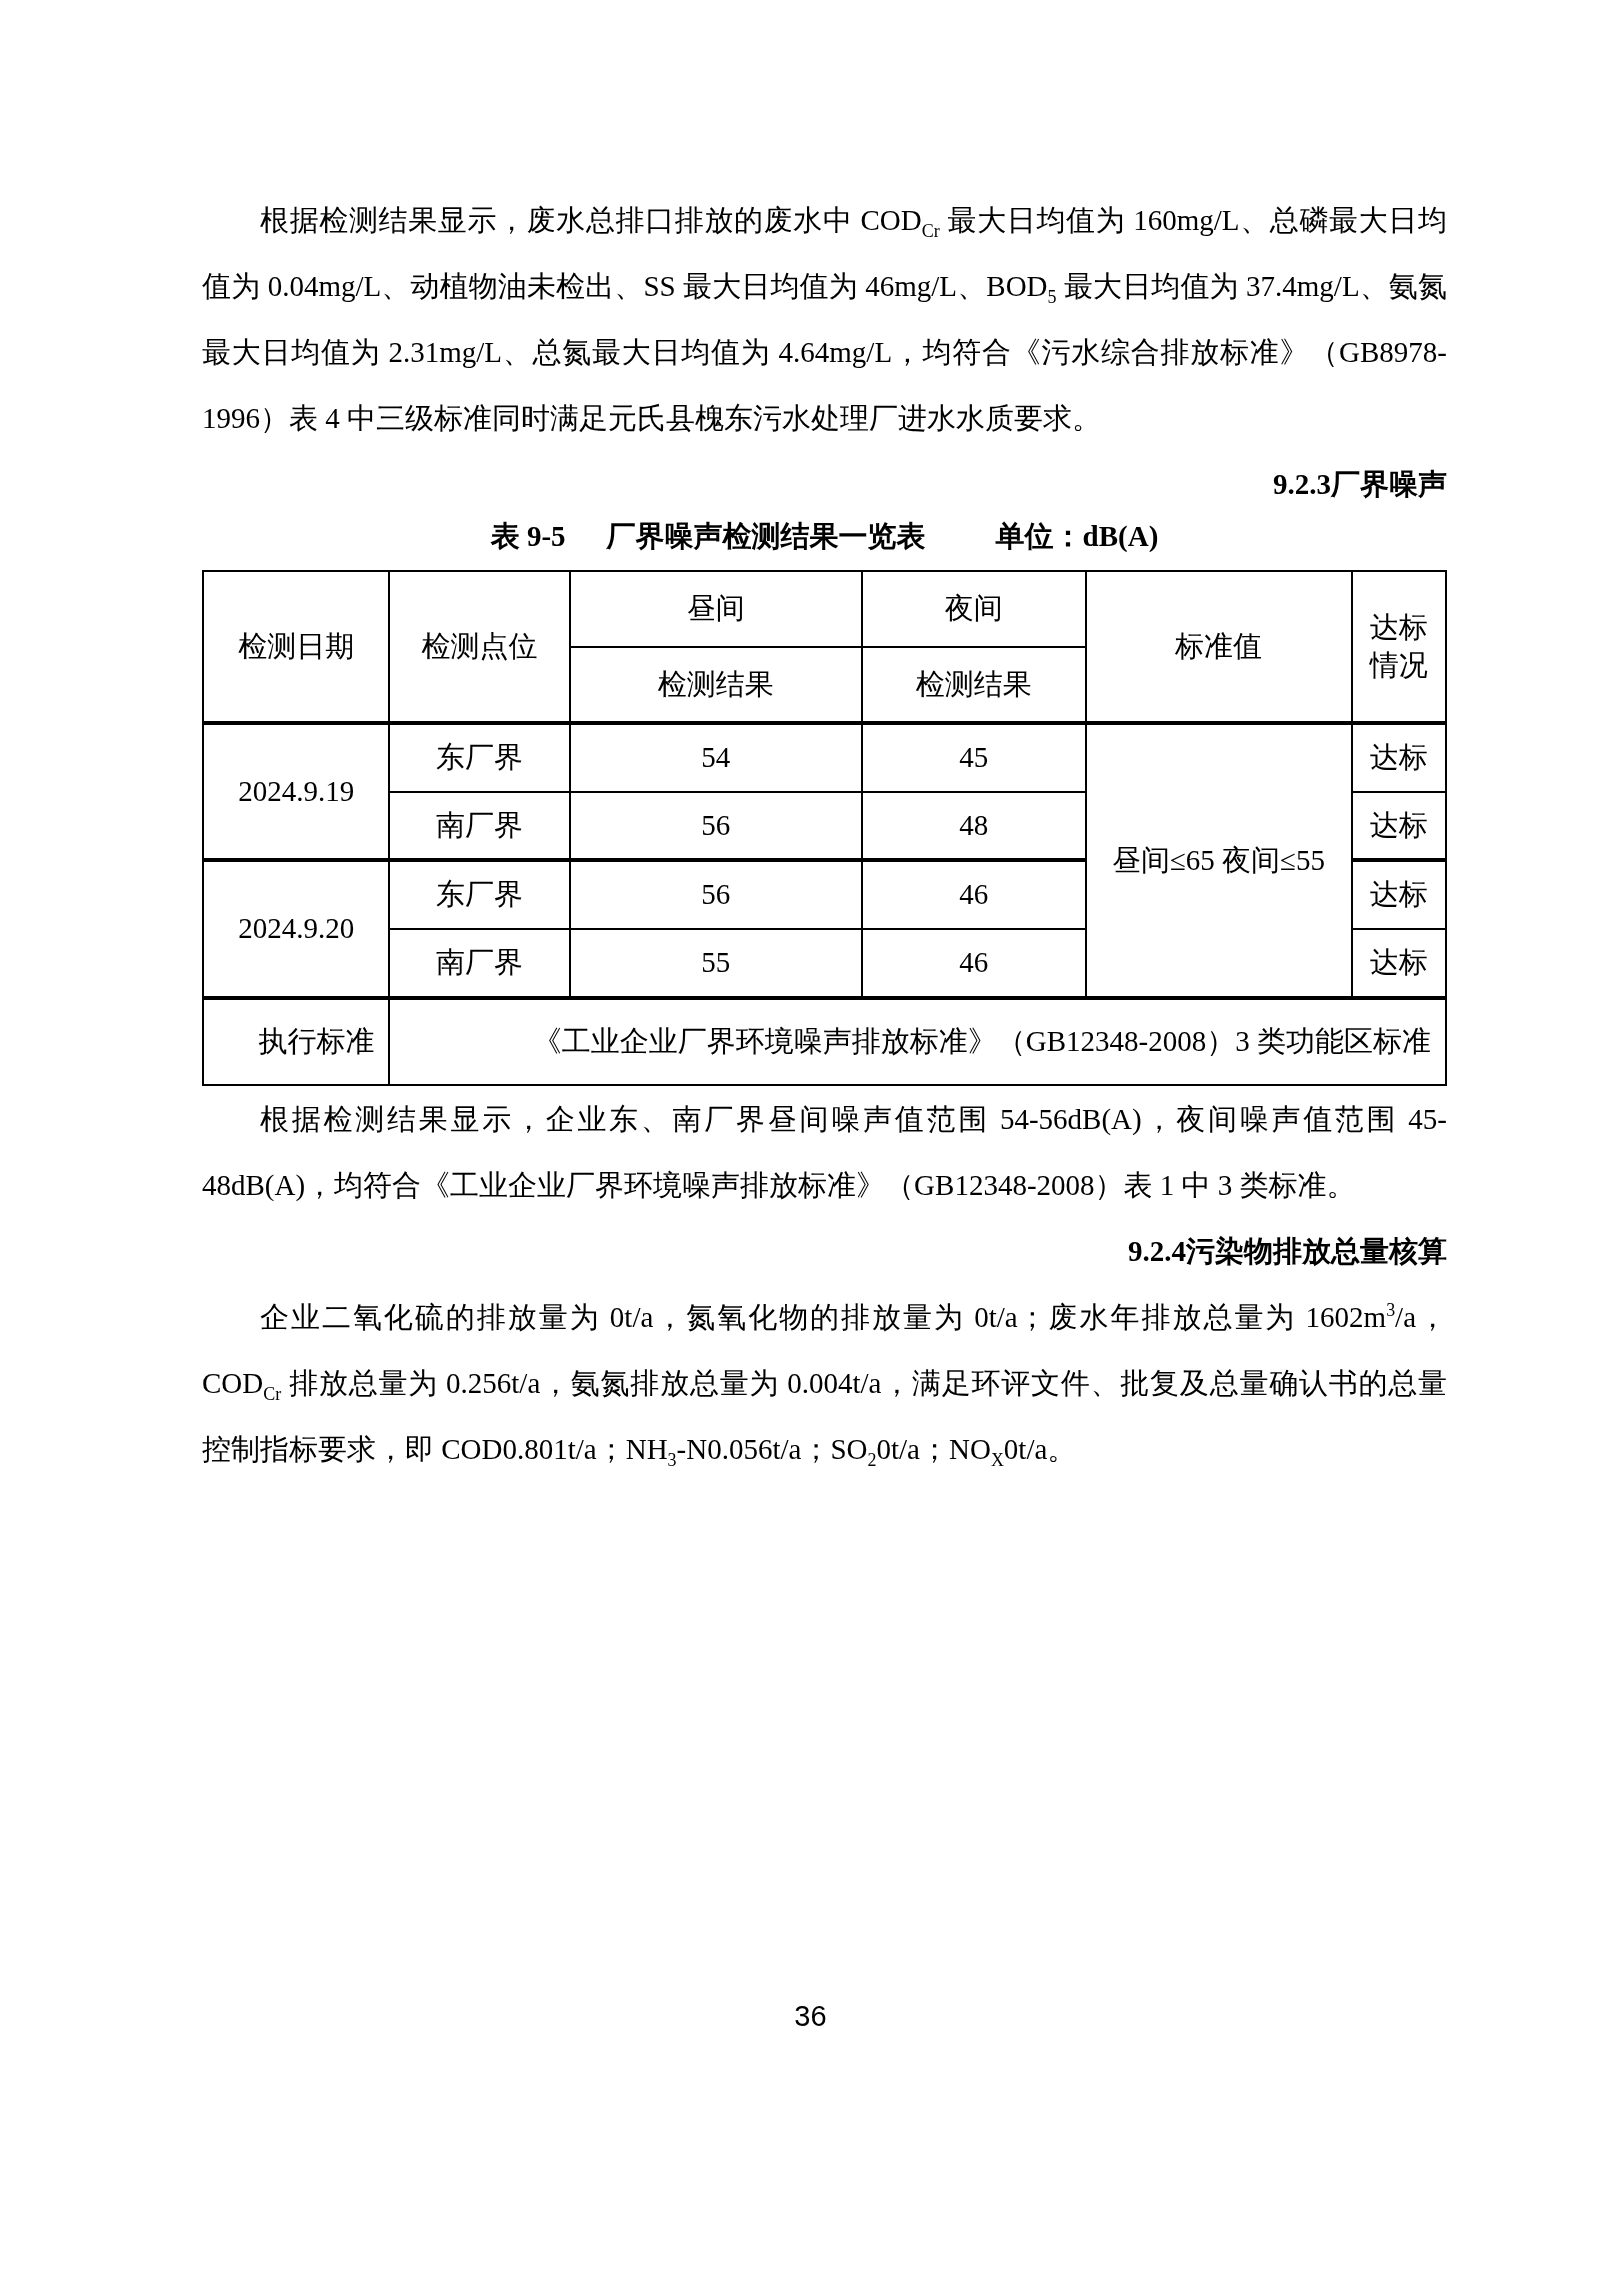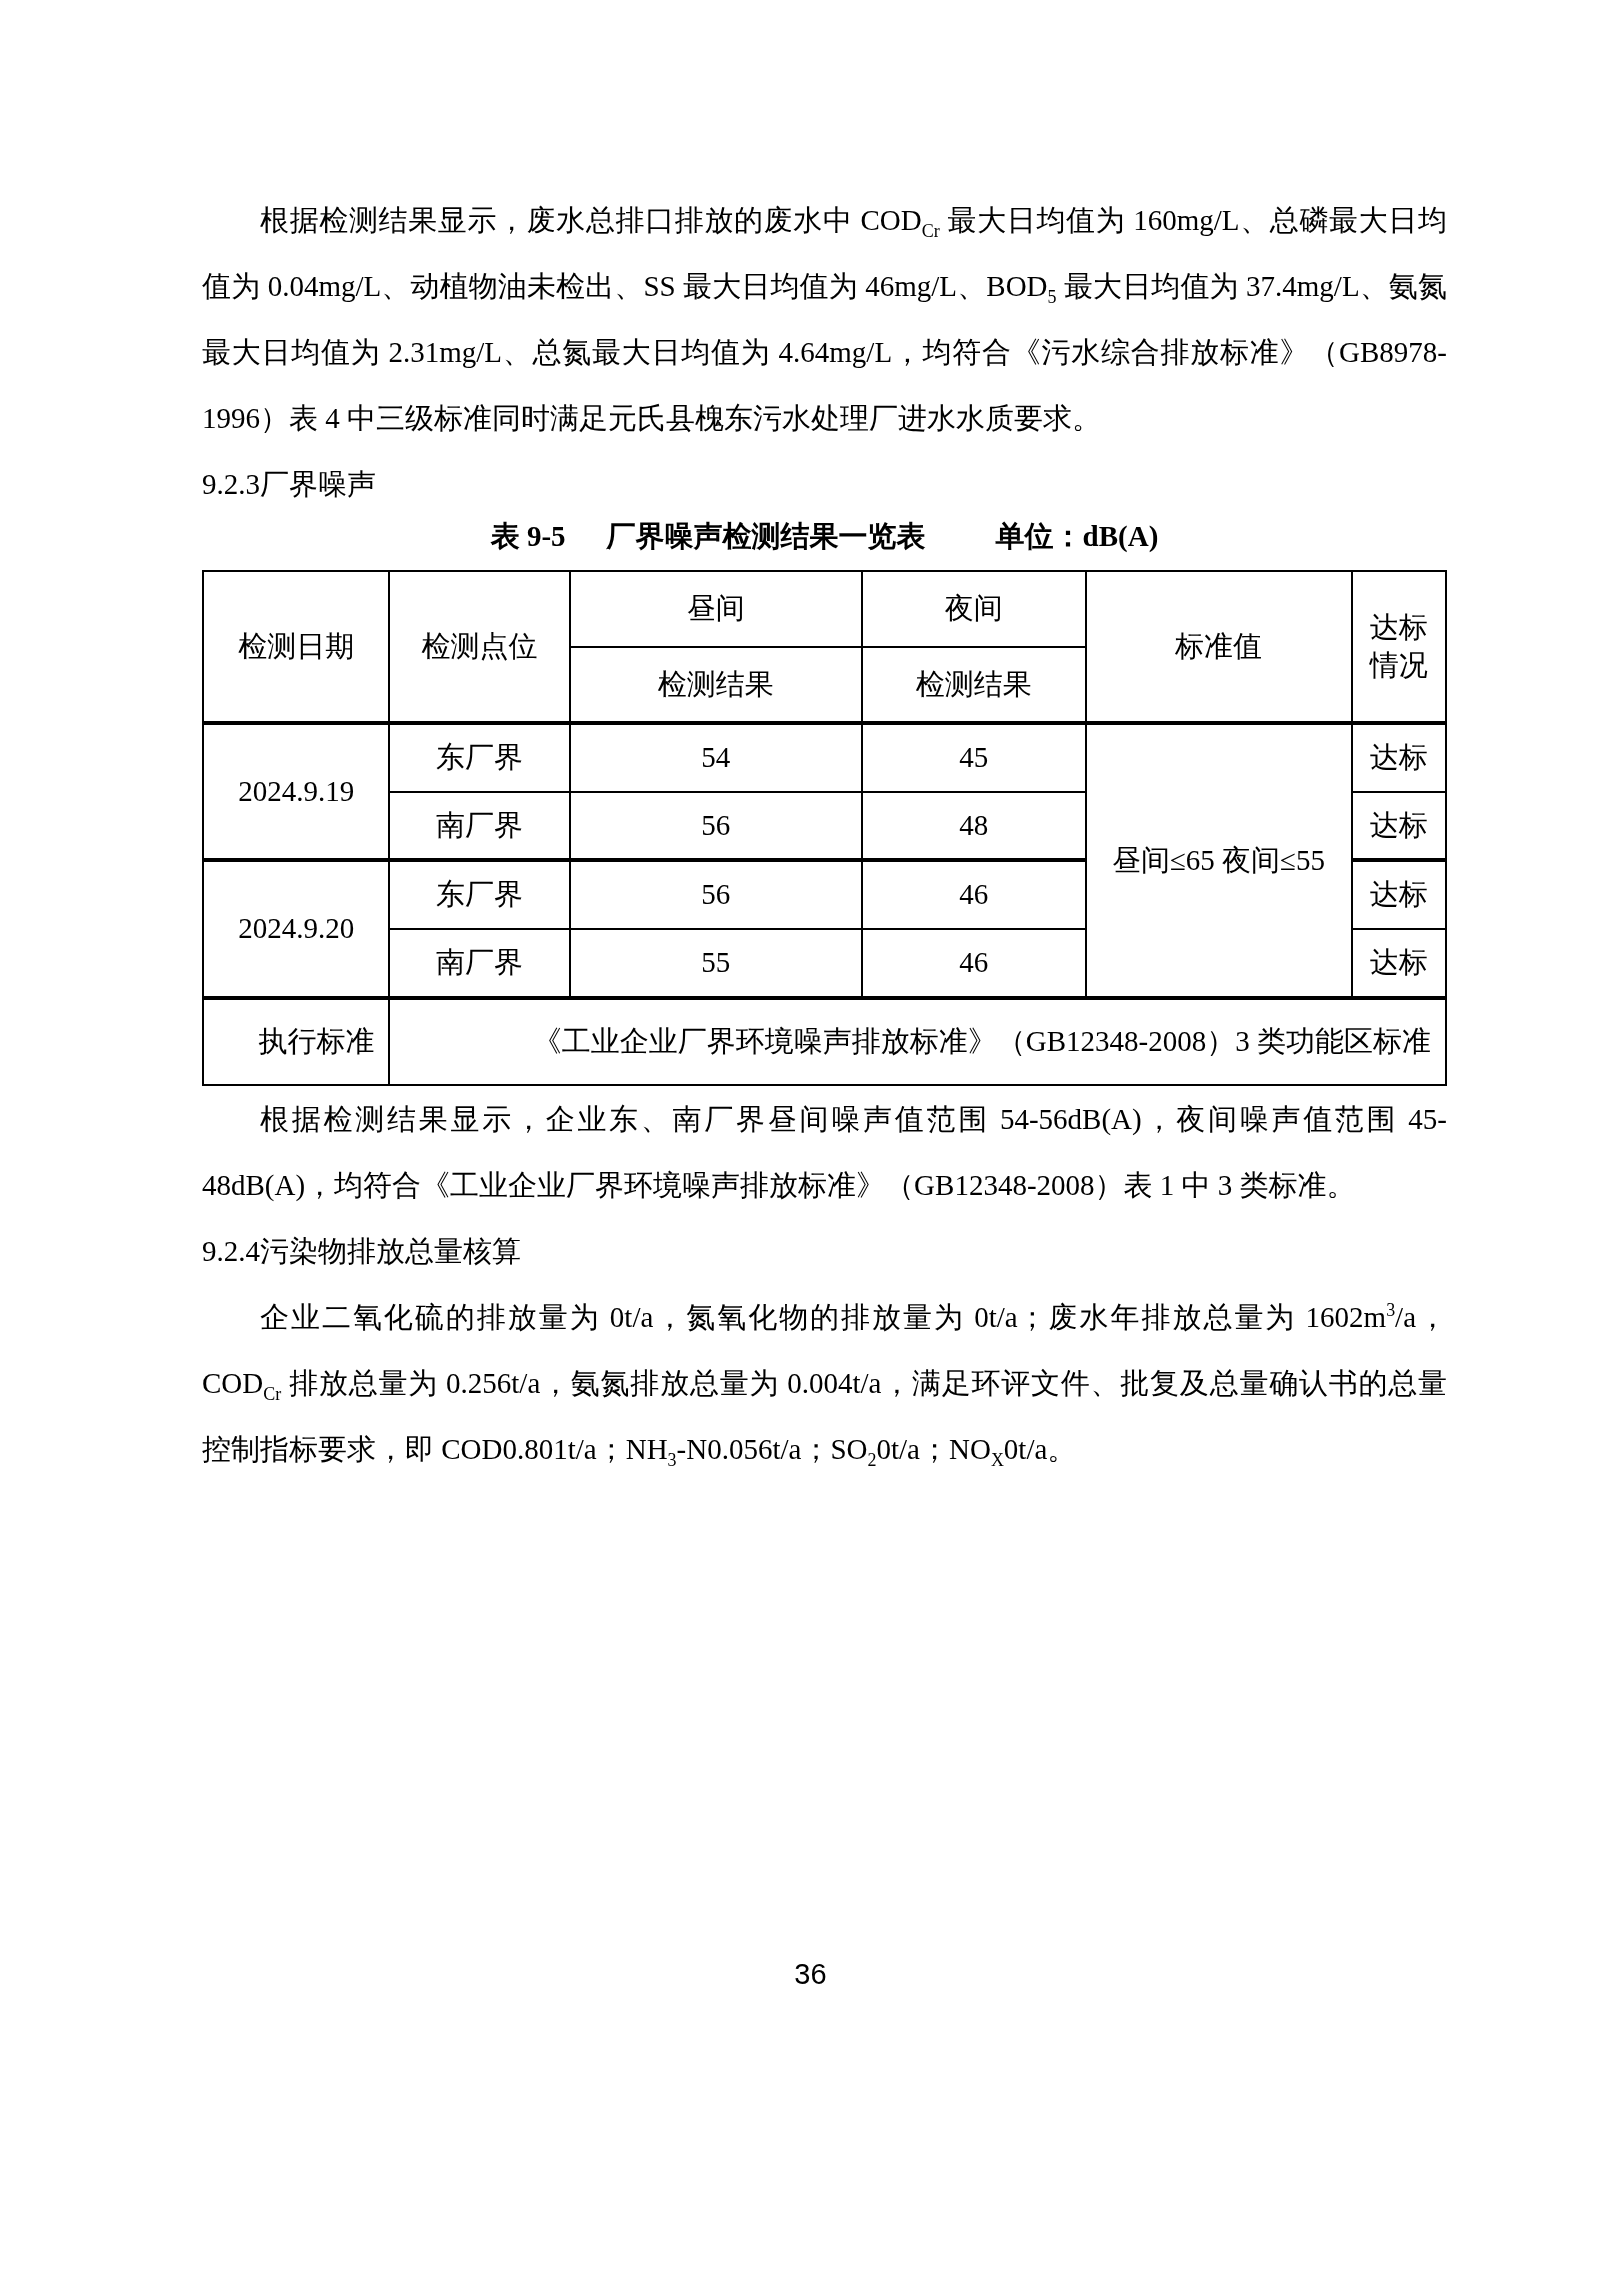--- a/index.html
+++ b/index.html
@@ -20,22 +20,23 @@
     font-size: 29px;
     line-height: 66px;
     text-align: justify;
     text-indent: 2em;
   }
   .para sub, .para sup { font-size: 0.62em; line-height: 0; }
   .section-heading {
     margin: 0;
     font-size: 29px;
     line-height: 66px;
-    font-weight: normal;
+    font-weight: bold;
     text-indent: 0;
+    text-align: right;
   }
   .table-caption {
     display: flex;
     justify-content: center;
     align-items: flex-start;
     height: 53px;
     font-size: 29px;
     font-weight: bold;
     column-gap: 41px;
   }
@@ -56,21 +57,21 @@
   }
   tr.header-row-1 { height: 76px; }
   tr.header-row-2 { height: 76px; }
   tr.data-row { height: 43px; }
   tr.exec-row { height: 87px; text-align: right; }
   .noise-table td.thick-top { border-top-width: 4.9px; }
   .noise-table td.cell-compliance-header { padding: 0 15.7px; }
   .noise-table td.cell-standard-value { white-space: nowrap; }
   .page-number {
     position: absolute;
-    top: 1958px; left: 0;
+    top: 2000px; left: 0;
     width: 100%;
     text-align: center;
     font-size: 29px;
     font-family: "Liberation Sans", "DejaVu Sans", sans-serif;
   }
 </style>
 </head>
 <body>
 
 <div class="page-content">

